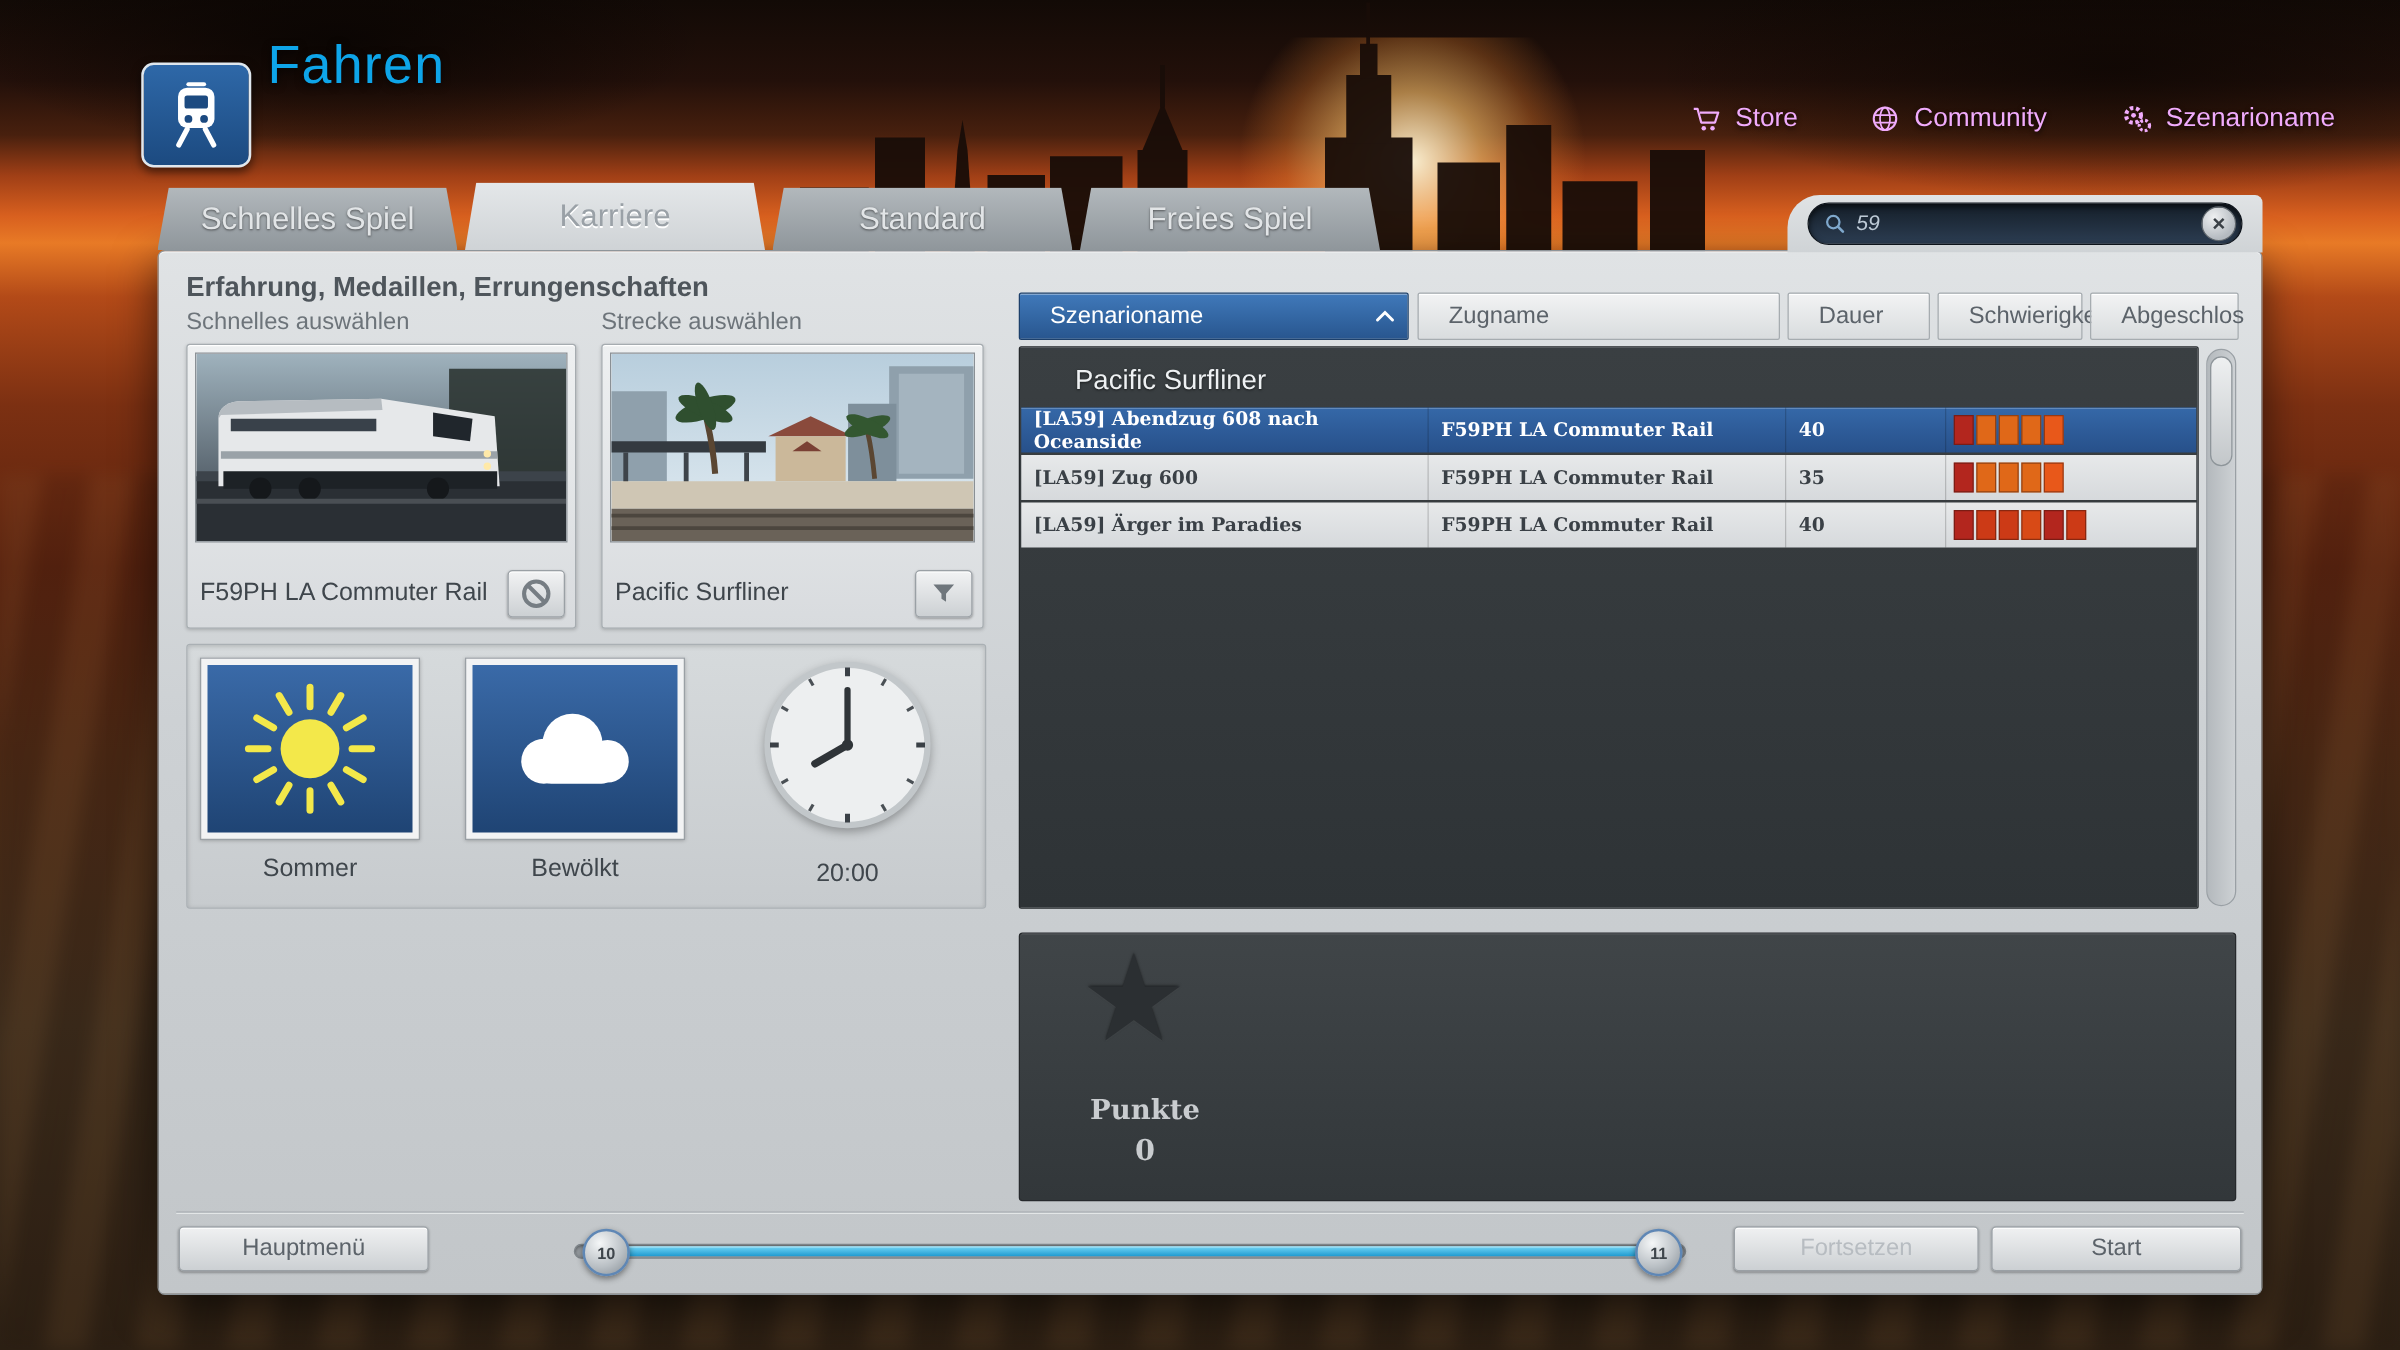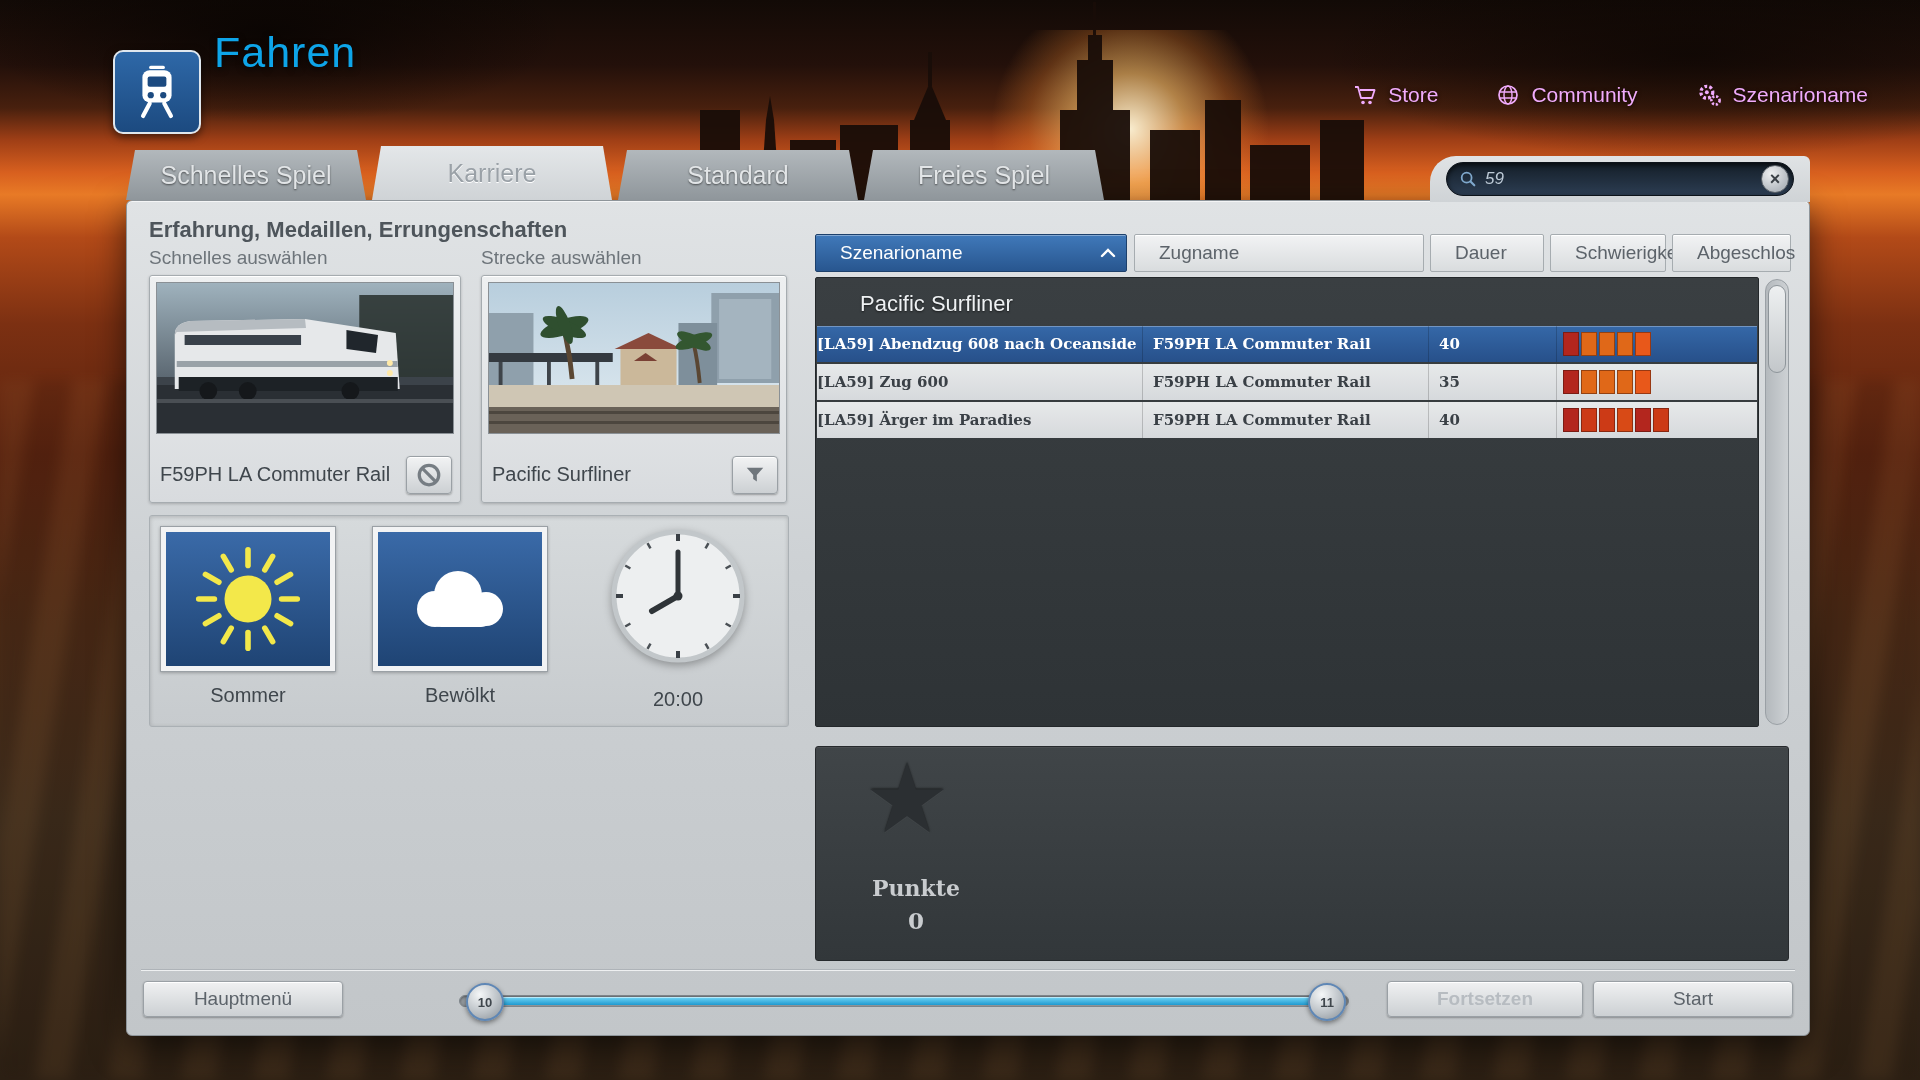--- a/index.html
+++ b/index.html
@@ -91,21 +91,21 @@
   .col-head.blue .chev { position:absolute; right:10px; top:12px; }
 
   .table { position:absolute; left:688px; top:76px; width:944px; height:450px;
     background:linear-gradient(180deg,#3a3f42,#2e3336); border:1px solid #23272a; border-radius:2px; }
   .group-row { padding:13px 0 9px 44px; color:#eef1f3; font-size:22px; text-shadow:0 1px 2px rgba(0,0,0,.6); }
   .srow { height:36px; margin:0 1px 2px 1px; display:flex; align-items:center; cursor:pointer;
     font-family:"DejaVu Serif",serif; font-weight:bold; font-size:15px; }
   .srow.light { background:linear-gradient(180deg,#e7e9ea,#d6d9dc); color:#3a4046; }
   .srow.selected { background:linear-gradient(180deg,#3568a8,#27508a); color:#fff;
     box-shadow:inset 0 1px 0 rgba(255,255,255,.3); }
-  .c-name { width:326px; border-right:1px solid rgba(0,0,0,.18); height:100%; display:flex; align-items:center; }
+  .c-name { width:326px; padding-left:10px; border-right:1px solid rgba(0,0,0,.18); height:100%; display:flex; align-items:center; }
   .c-train { width:286px; padding-left:10px; border-right:1px solid rgba(0,0,0,.18); height:100%; display:flex; align-items:center; }
   .c-dur { width:128px; padding-left:10px; border-right:1px solid rgba(0,0,0,.18); height:100%; display:flex; align-items:center; }
   .c-diff { width:116px; padding-left:6px; display:flex; gap:2px; align-items:center; }
   .c-diff i { width:16px; height:24px; border:1px solid rgba(55,18,8,.45); }
 
   .vscroll { position:absolute; left:1638px; top:78px; width:24px; height:446px;
     background:linear-gradient(90deg,#b4b9bd,#cdd1d4); border:1px solid #9aa0a5; border-radius:12px; }
   .vthumb { position:absolute; left:2px; top:5px; width:18px; height:88px; cursor:pointer;
     background:linear-gradient(180deg,#eef0f1,#c3c7ca); border:1px solid #8e959a; border-radius:9px; }
 
@@ -451,15 +451,15 @@
 
   <div class="footer-line"></div>
   <div class="btn" style="left:16px; width:200px;">Hauptmenü</div>
 
   <div class="slider-track">
     <div class="slider-fill"></div>
     <div class="knob left">10</div>
     <div class="knob right">11</div>
   </div>
 
-  <div class="btn disabled" style="left:1260px; width:196px;font-weight:bold;">Fortsetzen</div>
+  <div class="btn disabled" style="left:1260px; width:196px;">Fortsetzen</div>
   <div class="btn" style="left:1466px; width:200px;">Start</div>
 </div>
 
 </body></html>

